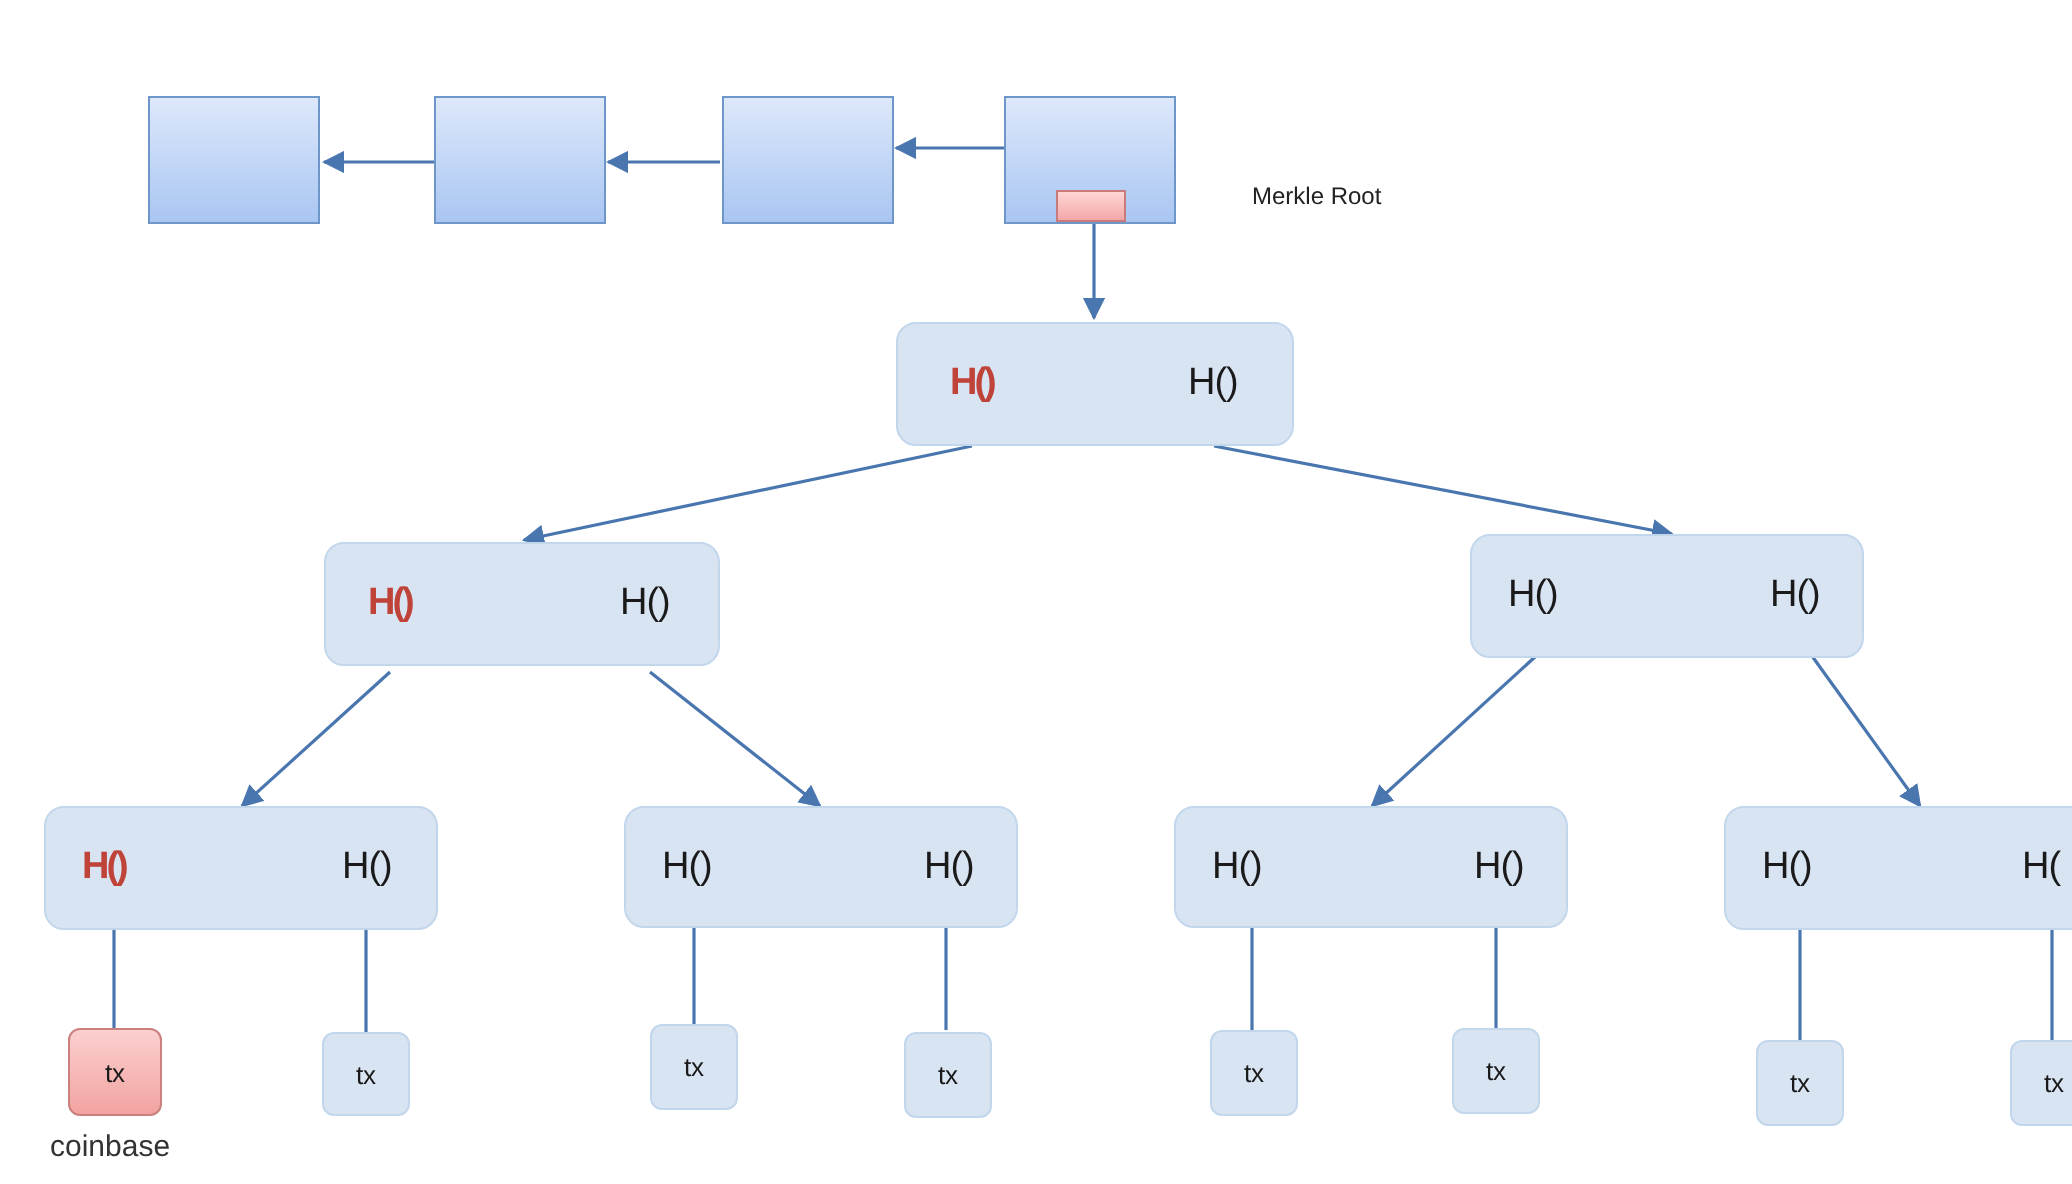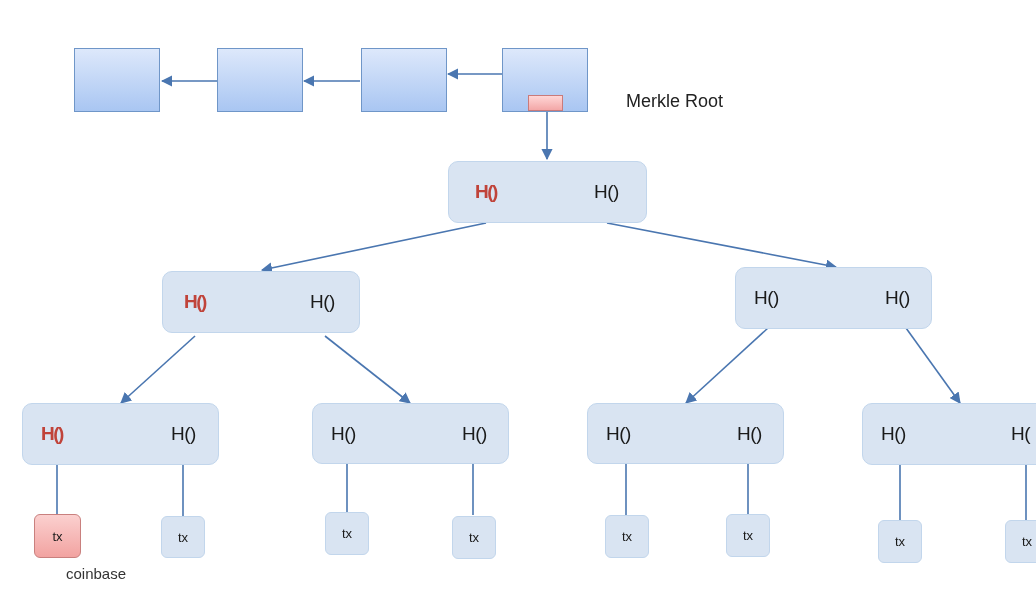--- a/index.html
+++ b/index.html
@@ -17,21 +17,21 @@
           background: #d9e4f2; }
   .hash { position: absolute; font-size: 19px; color: #1a1a1a; top: 50%;
           transform: translateY(-50%); letter-spacing: -0.5px; }
   .hash.hl { color: #c0433a; font-weight: bold; letter-spacing: -1.5px; }
   .tx { position: absolute; box-sizing: border-box;
         border: 1.5px solid #c2d6ec; border-radius: 6px; background: #d9e4f2;
         display: flex; align-items: center; justify-content: center;
         font-size: 13px; color: #1a1a1a; }
   .tx.coinbase { border: 1.5px solid #c9807e;
         background: linear-gradient(to bottom, #fbd0cf 0%, #f2a3a1 100%); }
-  .label { position: absolute; font-size: 18px; color: #222; }
+  .label { position: absolute; font-size: 12px; color: #222; }
   .label.small { font-size: 15px; color: #333; }
 </style>
 </head>
 <body>
 
 <svg id="canvas" width="1036" height="592">
   <defs>
     <marker id="ah" viewBox="0 0 10 10" refX="9" refY="5" markerWidth="7" markerHeight="7" orient="auto-start-reverse">
       <path d="M0,0 L10,5 L0,10 z" fill="#4a76b0"></path>
     </marker>
@@ -94,20 +94,20 @@
 <div class="node" style="left:587px;top:403px;width:197px;height:61px;">
   <span class="hash" style="left:18px;">H()</span>
   <span class="hash" style="left:149px;">H()</span>
 </div>
 <div class="node" style="left:862px;top:403px;width:200px;height:62px;">
   <span class="hash" style="left:18px;">H()</span>
   <span class="hash" style="left:148px;">H(</span>
 </div>
 
 <div class="tx coinbase" style="left:34px;top:514px;width:47px;height:44px;">tx</div>
-<div class="label small" style="left:25px;top:565px;margin-left:41px;">coinbase</div>
+<div class="label small" style="left:25px;top:565px;">coinbase</div>
 <div class="tx" style="left:161px;top:516px;width:44px;height:42px;">tx</div>
 <div class="tx" style="left:325px;top:512px;width:44px;height:43px;">tx</div>
 <div class="tx" style="left:452px;top:516px;width:44px;height:43px;">tx</div>
 <div class="tx" style="left:605px;top:515px;width:44px;height:43px;">tx</div>
 <div class="tx" style="left:726px;top:514px;width:44px;height:43px;">tx</div>
 <div class="tx" style="left:878px;top:520px;width:44px;height:43px;">tx</div>
 <div class="tx" style="left:1005px;top:520px;width:44px;height:43px;">tx</div>
 
 </body></html>

